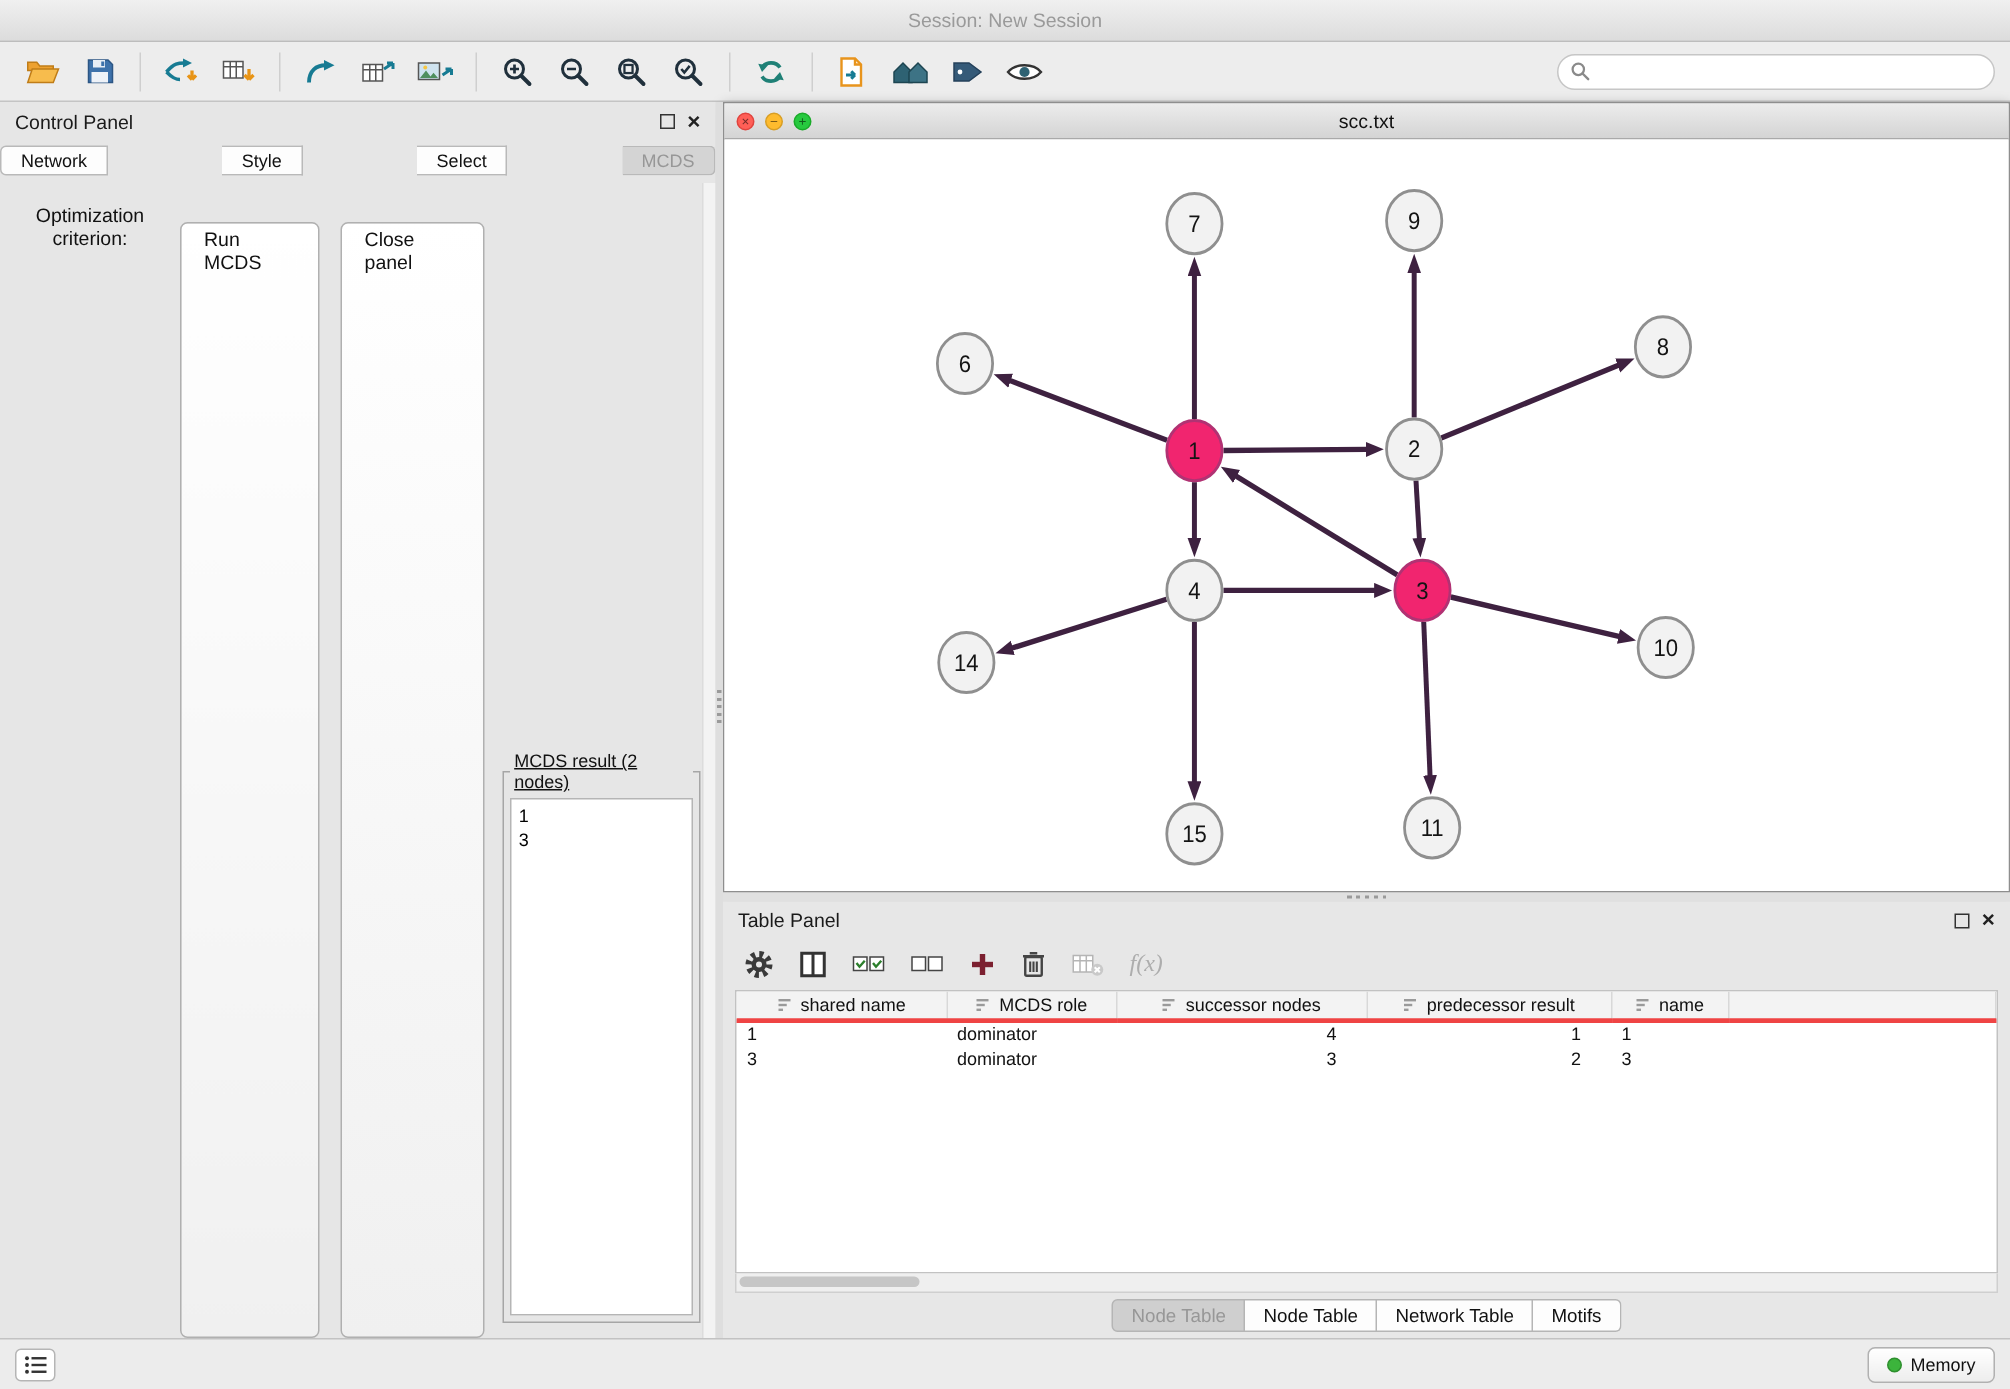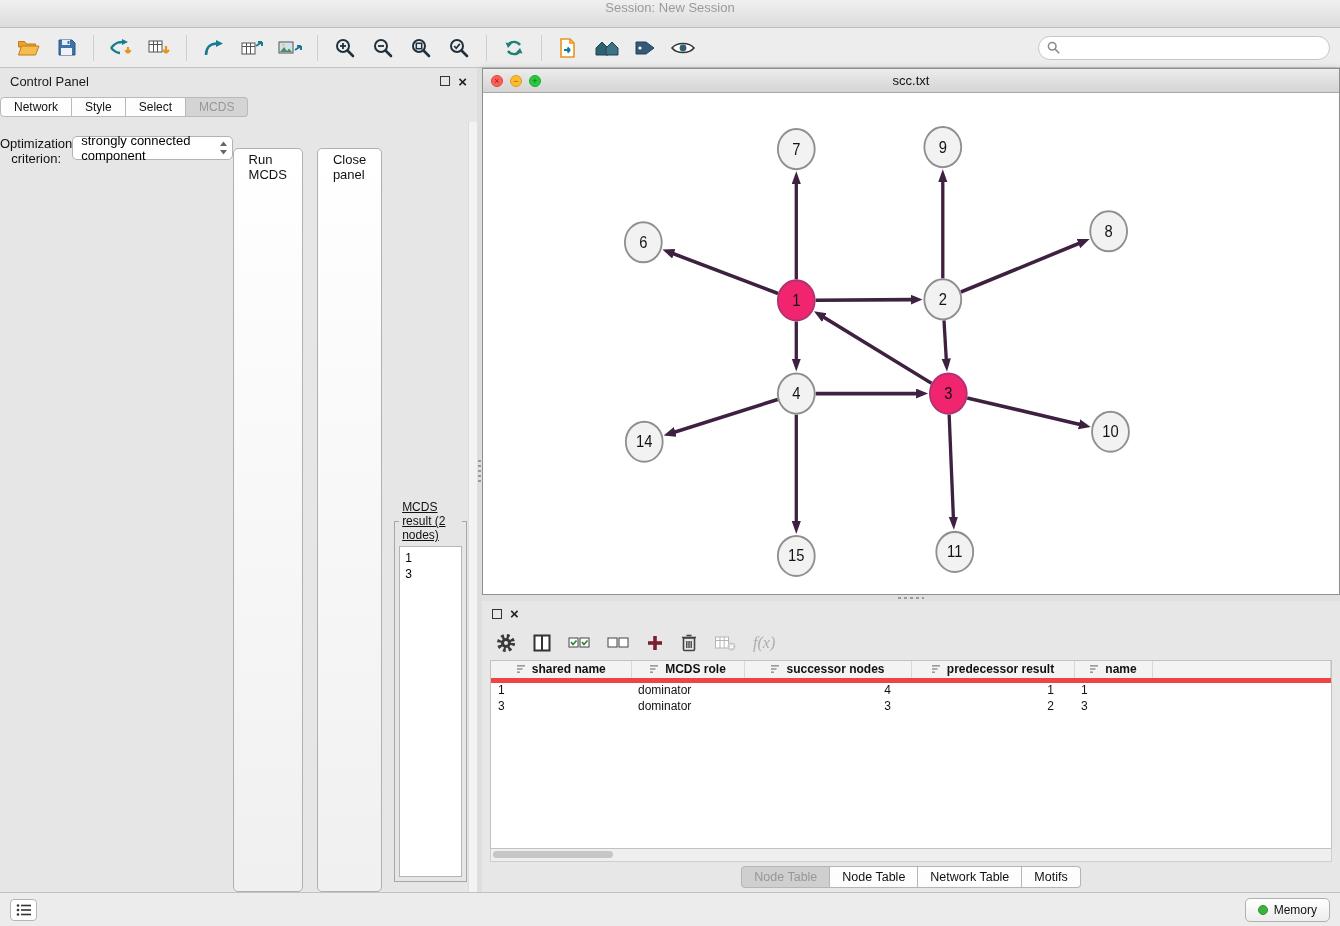--- a/index.html
+++ b/index.html
@@ -1,41 +1,41 @@
 <!DOCTYPE html>
 <html><head>
 <meta charset="utf-8">
 <style>
   * { margin:0; padding:0; box-sizing:border-box; }
   body { font-family:"Liberation Sans", sans-serif; background:#555; }
   .app { position:relative; width:1340px; height:926px; background:#e9e9e9; overflow:hidden; }
 
   
   .titlebar { height:28px; background:linear-gradient(#f0f0f0,#dcdcdc); border-bottom:1px solid #bdbdbd;
-              display:flex; align-items:flex-start; justify-content:center; }
+              display:flex; align-items:center; justify-content:center; }
   .titlebar .wtitle { color:#9a9a9a; font-size:13px; }
 
   
   .toolbar { height:40px; background:#ededed; border-bottom:1px solid #c4c4c4;
              display:flex; align-items:center; padding:0 10px; gap:2px; }
   .tbtn { height:32px; min-width:36px; display:flex; align-items:center; justify-content:center; cursor:pointer; }
   .tsep { width:1px; height:26px; background:#cfcfcf; margin:0 7px; }
   .search { margin-left:auto; display:flex; align-items:center; width:292px; height:24px; background:#fff;
             border:1px solid #c6c6c6; border-radius:12px; padding:0 8px; gap:5px; }
   .search input { border:none; outline:none; flex:1; font-size:12px; background:transparent; }
 
   .main { display:flex; height:824px; }
 
   
   .control-panel { width:477px; background:#e6e6e6; display:flex; flex-direction:column; position:relative; }
   .cp-header { height:26px; display:flex; align-items:center; padding:0 10px; gap:8px; }
   .cp-header .ptitle { font-size:13px; color:#1a1a1a; flex:1; }
   .float-ic { width:10px; height:10px; border:1.5px solid #333; display:inline-block; }
   .close-ic { font-size:15px; font-weight:bold; color:#222; line-height:1; cursor:pointer; }
-  .cp-tabs { height:26px; display:flex; justify-content:flex-start; align-items:center; }
+  .cp-tabs { height:26px; display:flex; justify-content:space-between; align-items:center; }
   .cp-tab { padding:2px 13px; font-size:12px; background:#fdfdfd; border:1px solid #b9b9b9; border-left:none;
             color:#111; cursor:pointer; }
   .cp-tab:first-child { border-left:1px solid #b9b9b9; border-radius:4px 0 0 4px; }
   .cp-tab:last-child { border-radius:0 4px 4px 0; }
   .cp-tab.active { background:#d4d4d4; color:#979797; }
   .cp-body { flex:1; display:flex; flex-direction:row; padding-top:16px; }
   .opt-label { text-align:center; font-size:13px; color:#111; margin-bottom:10px; }
   .dropdown { width:312px; height:24px; margin:0 auto; background:#fff; border:1px solid #b3b3b3; border-radius:5px;
               display:flex; align-items:center; padding:0 4px 0 8px; font-size:13px; cursor:pointer; }
   .dropdown .dval { flex:1; }
@@ -77,21 +77,21 @@
 
   
   .table-panel { flex:1; background:#e7e7e7; display:flex; flex-direction:column; min-height:0; }
   .tp-header { height:25px; display:flex; align-items:center; padding:0 10px; gap:8px; }
   .tp-header .ptitle { font-size:13px; color:#1a1a1a; flex:1; }
   .tp-toolbar { height:33px; display:flex; align-items:center; padding:0 14px; gap:17px; }
   .tp-toolbar .ic { display:flex; align-items:center; justify-content:center; cursor:pointer; }
   .fx { font-family:"Liberation Serif", serif; font-style:italic; font-size:16px; color:#adadad; }
   .tp-tablewrap { flex:1; margin:1px 8px 0 8px; border:1px solid #c2c2c2; background:#fff; overflow:hidden; }
   table { border-collapse:collapse; width:100%; font-size:12px; table-layout:fixed; }
-  th { background:#f3f3f3; border-right:1px solid #d8d8d8; border-bottom:5px solid #ef4444; font-weight:bold;
+  th { background:#f3f3f3; border-right:1px solid #d8d8d8; border-bottom:3px solid #ef4444; font-weight:normal;
        height:19px; font-size:12px; color:#111; }
   th .hwrap { display:flex; align-items:center; justify-content:center; gap:5px; }
   td { height:17px; padding:0 7px; color:#111; white-space:nowrap; overflow:hidden; }
   td.al { text-align:left; } td.ar { text-align:right; padding-right:20px; }
   .tp-hscroll { height:13px; margin:0 8px; background:#efefef; border:1px solid #cfcfcf; border-top:none; position:relative; }
   .tp-hscroll .thumb { position:absolute; left:2px; top:2px; width:120px; height:7px; background:#c6c6c6; border-radius:4px; }
   .tp-tabs { height:30px; display:flex; align-items:center; justify-content:center; }
   .tp-tab { padding:3px 12px; font-size:12.5px; background:#fdfdfd; border:1px solid #b5b5b5; border-left:none;
             color:#111; cursor:pointer; }
   .tp-tab:first-child { border-left:1px solid #b5b5b5; border-radius:4px 0 0 4px; }
@@ -257,27 +257,20 @@
         <span class="close-ic">×</span>
       </div>
       <div class="cp-tabs">
         <span class="cp-tab">Network</span>
         <span class="cp-tab">Style</span>
         <span class="cp-tab">Select</span>
         <span class="cp-tab active">MCDS</span>
       </div>
       <div class="cp-body">
         <div class="opt-label">Optimization criterion:</div>
-        <div class="dropdown">
-          <span class="dval">strongly connected component</span>
-          <svg width="9" height="16" viewBox="0 0 9 16">
-            <path d="M4.5 1.5 L8 6 H1 Z" fill="#666"></path>
-            <path d="M4.5 14.5 L8 10 H1 Z" fill="#666"></path>
-          </svg>
-        </div>
         <div class="btn-row">
           <span class="btn">Run MCDS</span>
           <span class="btn">Close panel</span>
         </div>
         <fieldset class="result-group">
           <legend>MCDS result (2 nodes)</legend>
           <div class="result-list">
             <div>1</div>
             <div>3</div>
           </div>
@@ -372,20 +365,21 @@
             </svg>
         </div>
       </div>
 
       <div class="hsplit">
           <span class="grip"></span>
         </div>
 
       <div class="table-panel">
         <div class="tp-header">
+          <span class="ptitle">Table Panel</span>
           <span class="float-ic"></span>
           <span class="close-ic">×</span>
         </div>
         <div class="tp-toolbar">
           <span class="ic">
             <svg width="20" height="20" viewBox="0 0 20 20">
               <circle cx="10" cy="10" r="6.5" fill="none" stroke="#3a3a3a" stroke-width="5" stroke-dasharray="2.5 2.6"></circle>
               <circle cx="10" cy="10" r="5" fill="#3a3a3a"></circle>
               <circle cx="10" cy="10" r="2" fill="#e7e7e7"></circle>
             </svg>

